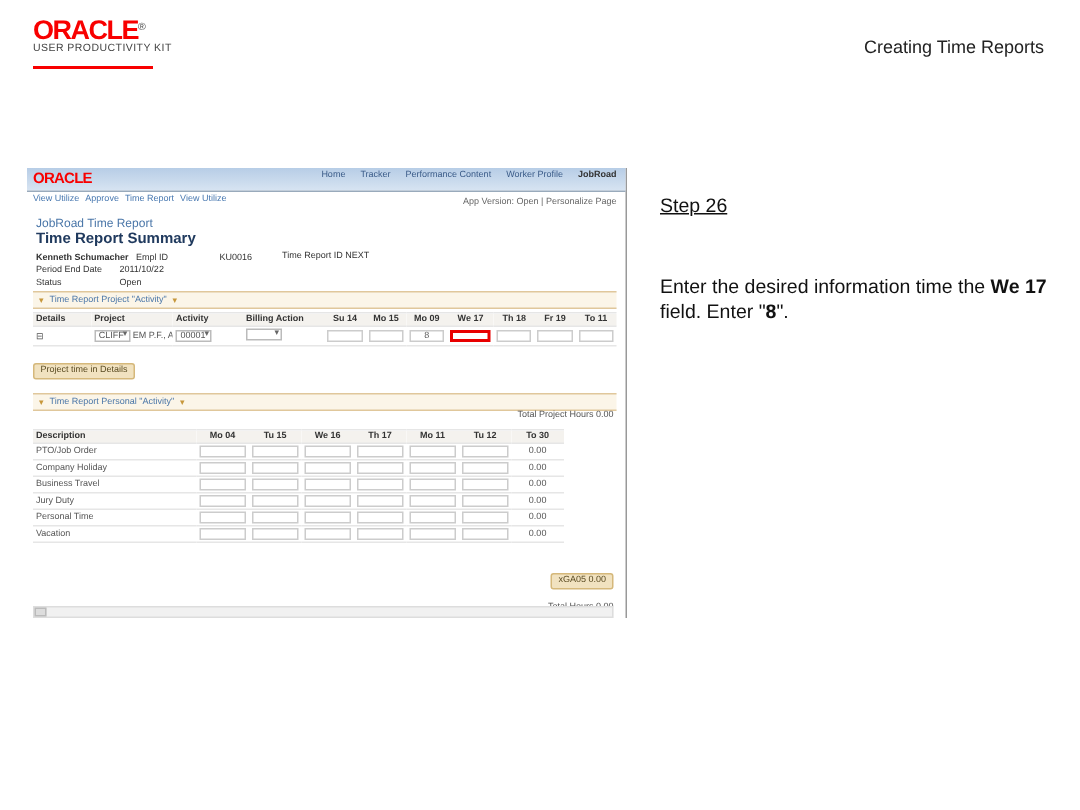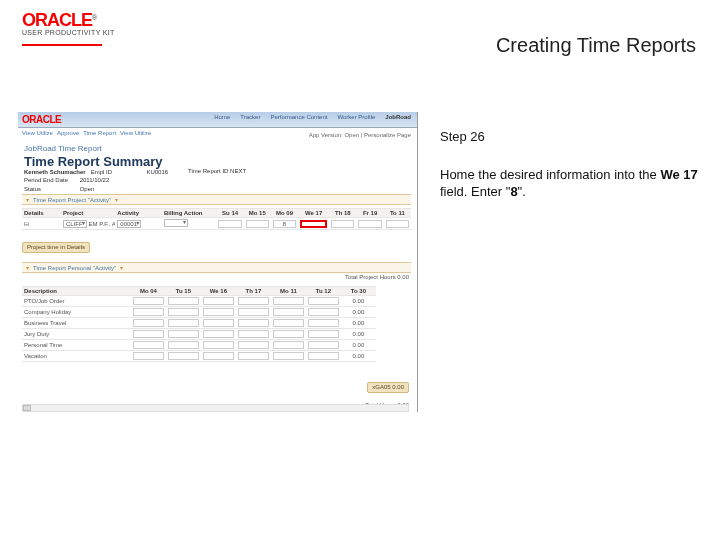--- a/index.html
+++ b/index.html
@@ -6,38 +6,38 @@
   html, body { width: 720px; height: 540px; font-family: Arial, Helvetica, sans-serif; background: #fff; }
   body { position: relative; }
 
   
   .top-header { position: absolute; top: 8px; left: 0; right: 0; height: 44px; }
   .logo { position: absolute; left: 22px; top: 2px; }
   .logo-oracle { color:#F80000; font-weight:bold; font-size:18px; letter-spacing:-1px; font-family: 'Trebuchet MS', sans-serif; }
   .logo-tm { font-size:7px; vertical-align: super; color:#444; }
   .logo-sub { font-size:7px; color:#444; letter-spacing:0.3px; display:block; margin-top:-2px; }
   .hr-bar { position:absolute; left:22px; top:36px; width:80px; height:2px; background:#F80000; }
-  .title { position:absolute; right:24px; top:26px; font-size:20px; color:#222; }
+  .title { position:absolute; right:24px; top:16px; font-size:12px; color:#222; }
 
   
   .instructions { position:absolute; left:440px; top:128px; width:260px; font-size:13px; color:#111; line-height:1.35; }
-  .step-title { margin-bottom:20px; }
+  .step-title { margin-bottom:36px;text-decoration:underline; }
 
   
   .shot { position:absolute; left:18px; top:112px; width:400px; height:300px; border-right:1px solid #999; background:#fff; font-size:6px; color:#333; }
   .shot .gradbar { height:16px; background:linear-gradient(#b7cde6,#d7e4f2); border-bottom:1px solid #9ab; }
   .shot .mini-logo { position:absolute; left:4px; top:2px; color:#F80000; font-weight:bold; font-size:10px; letter-spacing:-0.5px; }
   .shot .tabs { position:absolute; right:6px; top:2px; display:flex; gap:10px; color:#3a5b88; }
   .shot .tabs span { white-space:nowrap; }
   .shot .tabs .sel { color:#333; font-weight:bold; }
   .shot .crumbs { position:absolute; left:4px; top:18px; display:flex; gap:4px; color:#4878b0; }
   .shot .crumbs span { white-space:nowrap; }
   .shot .userline { position:absolute; right:6px; top:20px; color:#666; }
   .shot .h1 { position:absolute; left:6px; top:32px; color:#4a76a8; font-size:8px; }
-  .shot .h2 { position:absolute; left:6px; top:42px; color:#203a5e; font-size:13px; font-weight:bold; }
+  .shot .h2 { position:absolute; left:6px; top:42px; color:#203a5e; font-size:10px; font-weight:bold; }
   .shot .meta { position:absolute; left:6px; top:56px; line-height:1.4; }
   .shot .meta .lbl { display:inline-block; min-width:54px; }
   .shot .trn { position:absolute; left:170px; top:56px; color:#333; white-space:nowrap; }
 
   .shot .sec { position:absolute; left:4px; right:6px; padding:1px 4px; color:#4a76a8; border-top:1px solid #e0c79b; border-bottom:1px solid #e0c79b; background:#fbf5e8; display:flex; gap:4px; align-items:center; }
   .shot .sec1 { top:82px; }
   .shot .sec2 { top:150px; }
   .shot .twist { color:#c7973b; font-size:6px; }
   .shot .btn { display:inline-block; background:#f1e2c0; border:1px solid #d5b87b; color:#5a4b22; padding:1px 4px; border-radius:2px; font-size:6px; line-height:1.1; }
   .shot .toolbar { position:absolute; left:4px; top:130px; }
@@ -67,21 +67,21 @@
     <span class="logo-oracle">ORACLE</span><span class="logo-tm">®</span>
     <span class="logo-sub">USER PRODUCTIVITY KIT</span>
   </div>
   <div class="hr-bar"></div>
   <div class="title">Creating Time Reports</div>
 </div>
 
 <div class="instructions">
   <div class="step-title">Step 26</div>
   <div>
-    <span>Home the desired information into the </span><b>We 17</b><span> field. Enter "</span><b>8</b><span>".</span>
+    <span>Enter the desired information time the </span><b>We 17</b><span> field. Enter "</span><b>8</b><span>".</span>
   </div>
 </div>
 
 <div class="shot">
   <div class="gradbar"></div>
   <div class="mini-logo">ORACLE</div>
   <div class="tabs">
     <span>Home</span>
     <span>Tracker</span>
     <span>Performance Content</span>

